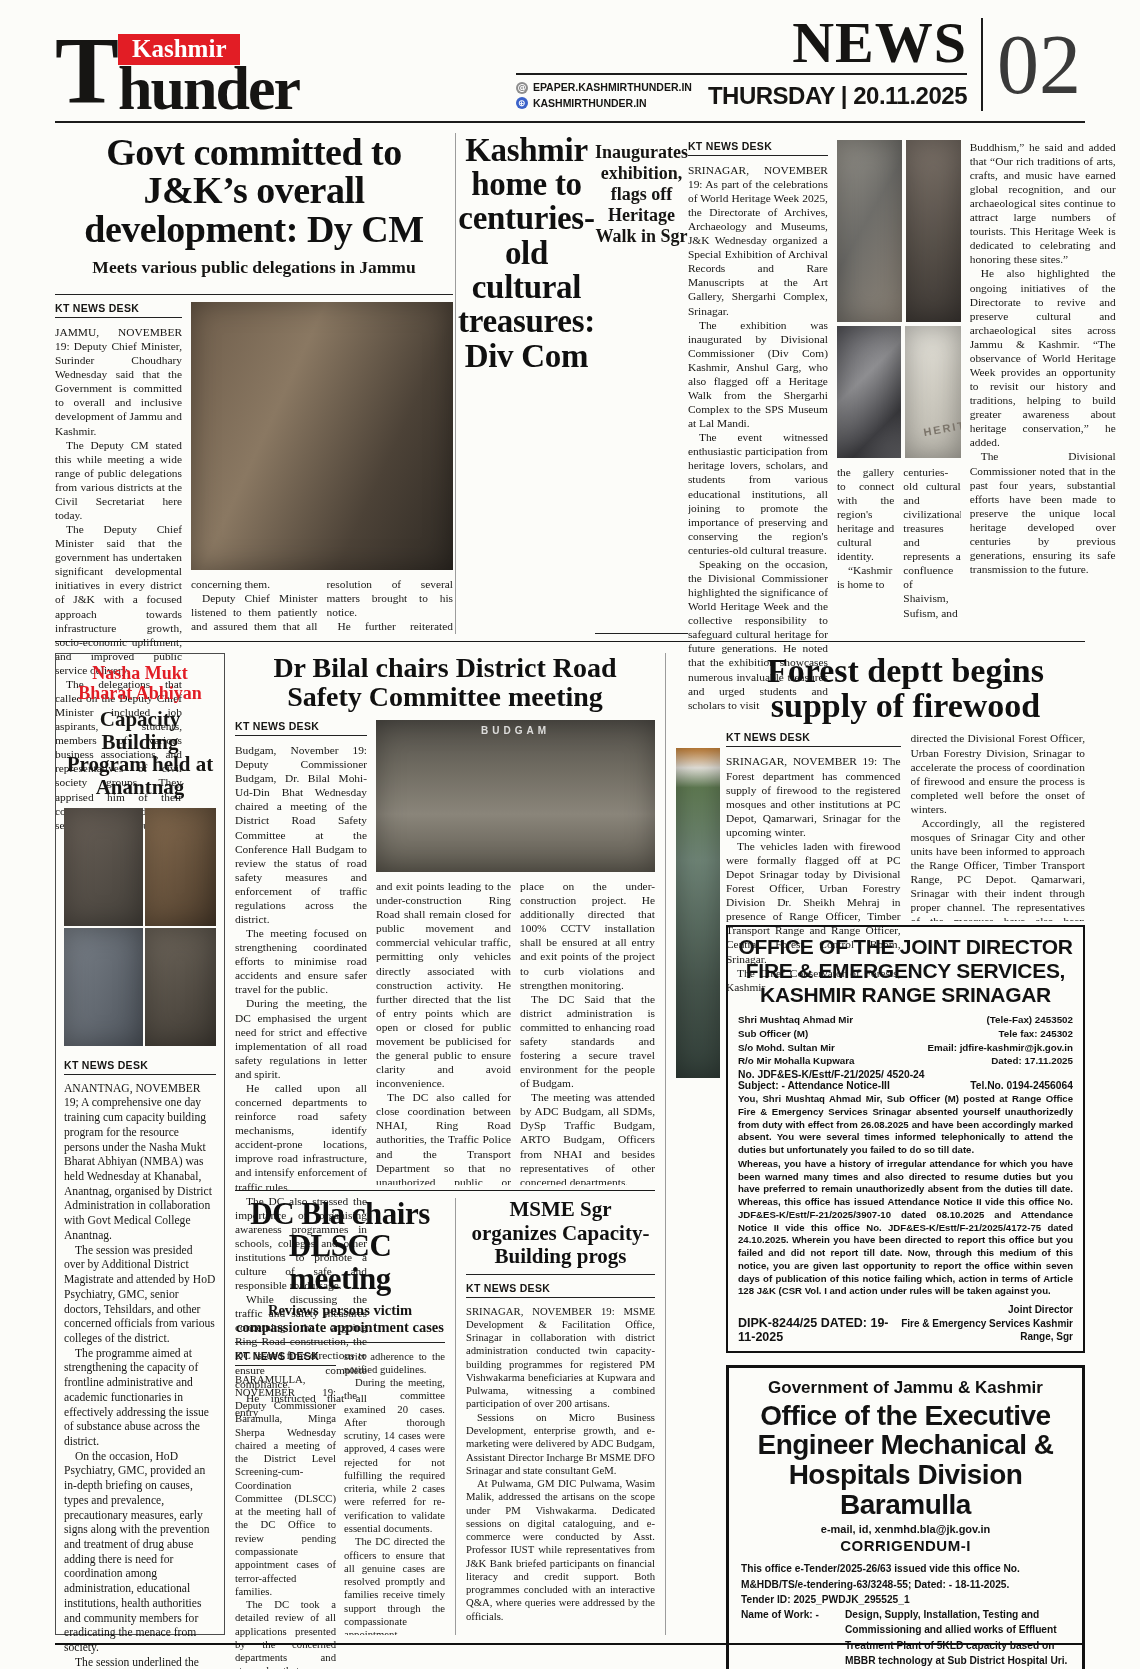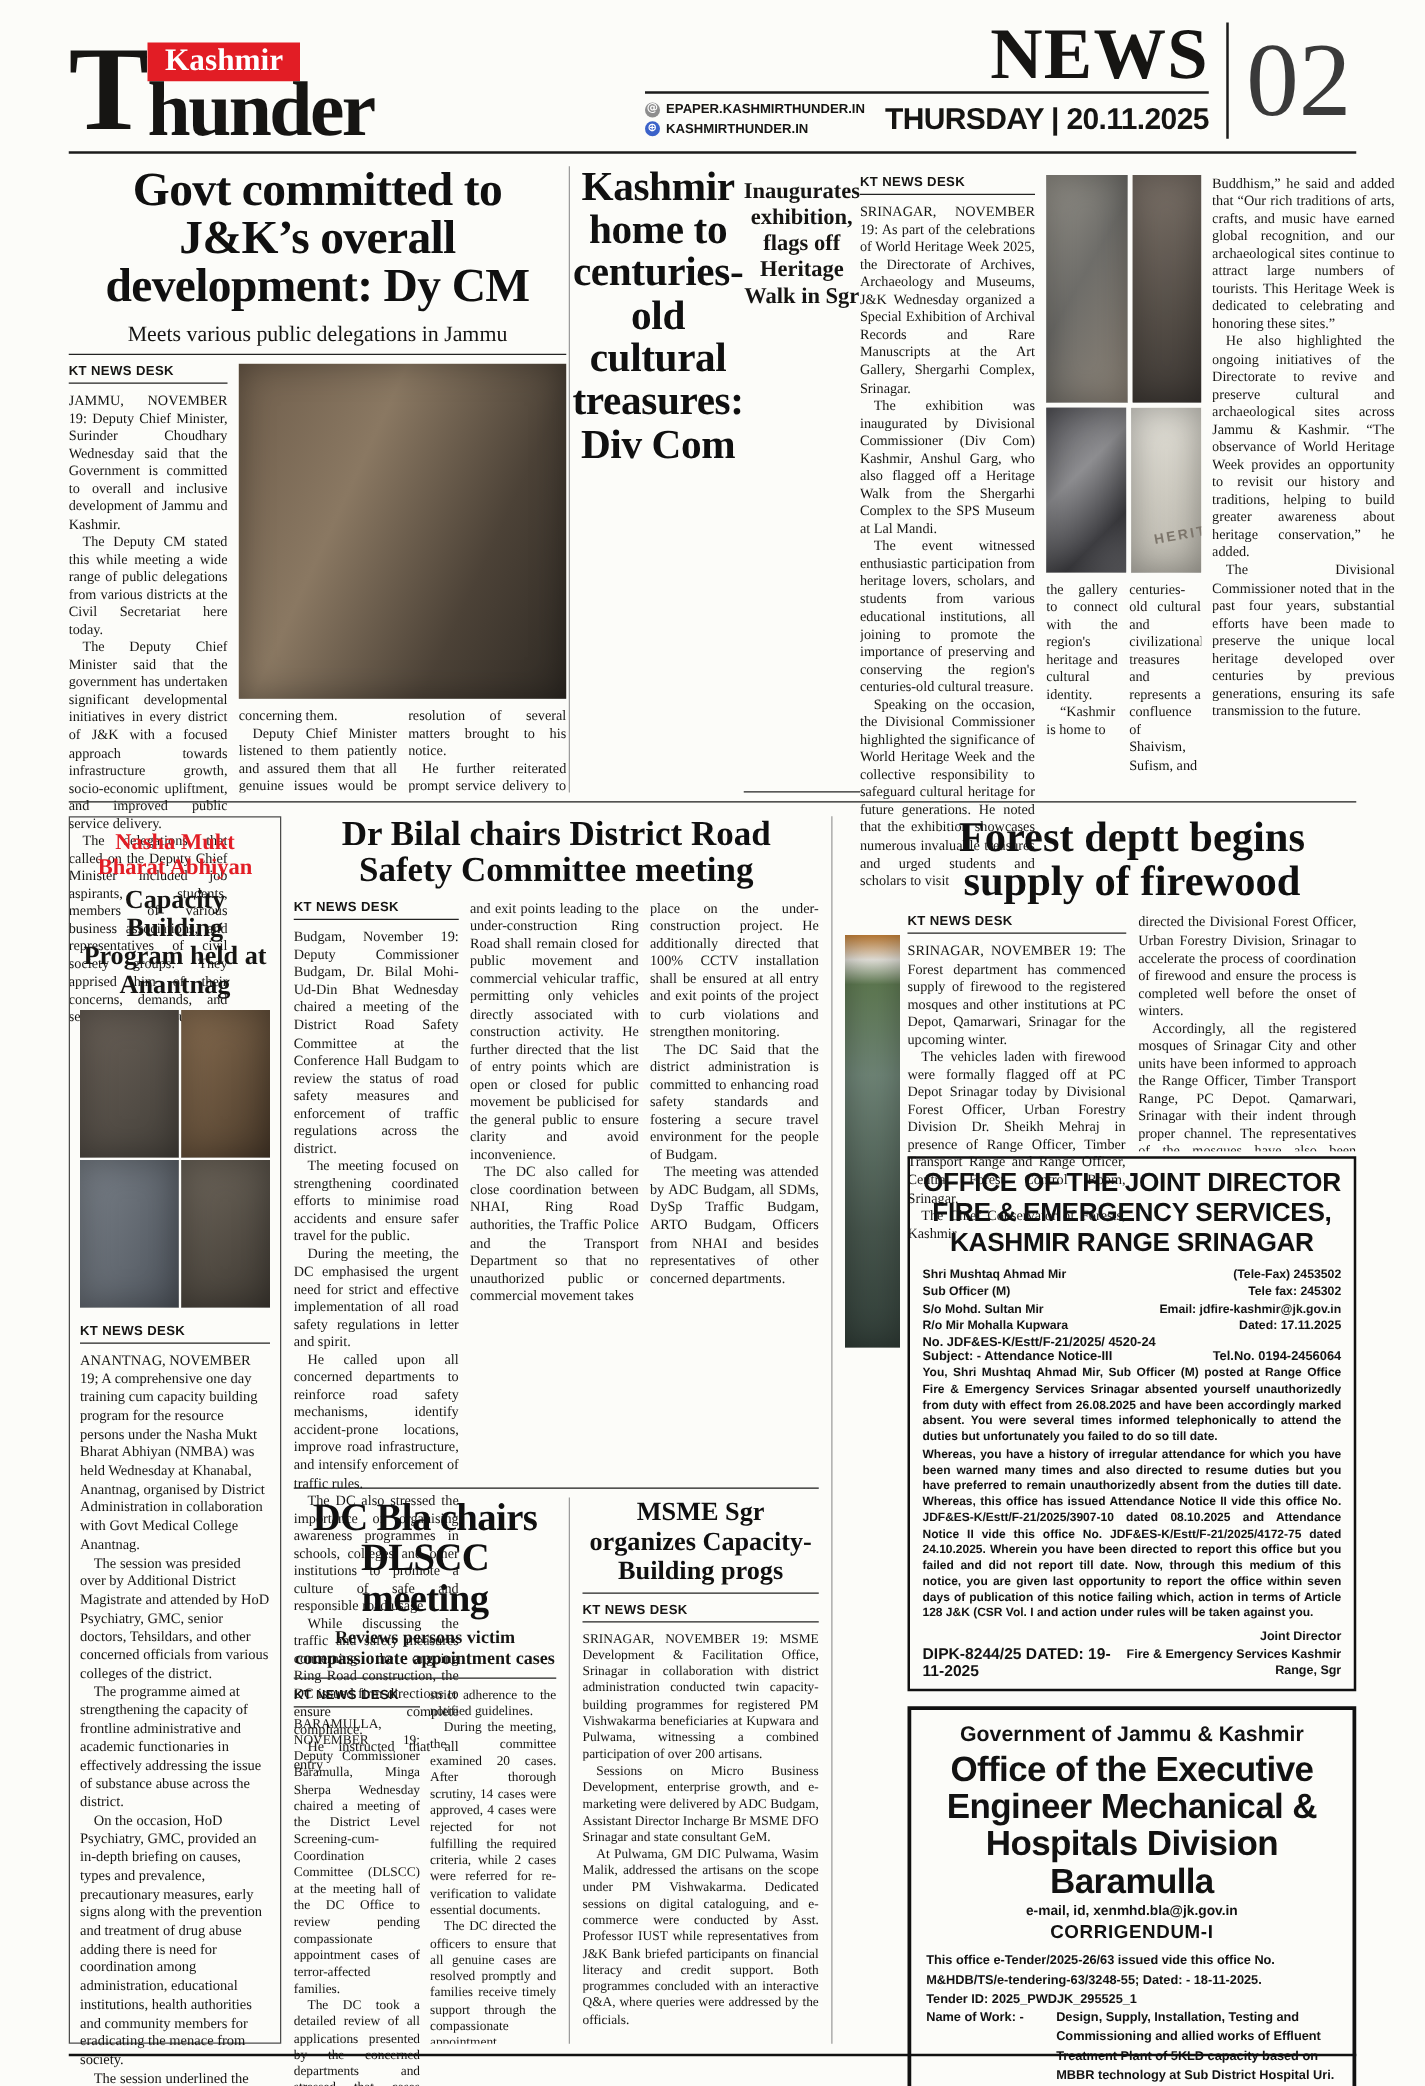--- a/index.html
+++ b/index.html
@@ -45,22 +45,22 @@
   .body-text .para { margin:0; }
   .body-text .para + .para { text-indent:11px; }
   .photo { position:relative; overflow:hidden; box-shadow:inset 0 0 28px rgba(0,0,0,.35); flex:none; }
   .photo-label { position:absolute; top:5px; left:50%; transform:translateX(-50%);
     color:rgba(255,255,255,.8); font-family:"Liberation Sans",sans-serif; font-size:10px;
     font-weight:bold; letter-spacing:4px; }
   
   .top-row { display:flex; gap:2px; padding:10px 0 4px; height:515px; }
   .art-dycm { width:398px; flex:none; display:flex; flex-direction:column; }
   .h1-dycm { font-size:38px; line-height:1.02; letter-spacing:-.5px; }
-  .sub-dycm { font-size:17.5px; font-weight:normal; text-align:center; margin-top:8px;
-    padding-bottom:5px; border-bottom:1px solid #222; }
+  .sub-dycm { font-size:17.5px; font-weight:bold; text-align:center; margin-top:8px;
+    padding-bottom:16px; border-bottom:1px solid #222; }
   .dycm-body { display:flex; gap:9px; margin-top:7px; flex:1; min-height:0; }
   .col-narrow { width:127px; flex:none; }
   .dycm-right { flex:1; display:flex; flex-direction:column; gap:7px; min-height:0; }
   .photo-dycm { height:268px; background:linear-gradient(115deg,#6e5d4b,#8a7862 35%,#4c4237 70%,#2f2a24); }
   .dycm-cols { display:flex; gap:9px; flex:1; min-height:0; }
   .dycm-cols .col { flex:1; }
   .art-heritage { flex:1; display:flex; }
   .h1-heritage { font-size:33px; line-height:1.04; letter-spacing:-.3px; }
   .sub-heritage { font-size:18px; font-weight:bold; text-align:center; margin-top:6px;
     padding:3px 0 5px; border-bottom:1px solid #222; }
@@ -292,20 +292,23 @@
               <p class="para">Budgam, November 19: Deputy Commissioner Budgam, Dr. Bilal Mohi-Ud-Din Bhat Wednesday chaired a meeting of the District Road Safety Committee at the Conference Hall Budgam to review the status of road safety measures and enforcement of traffic regulations across the district.</p>
               <p class="para">The meeting focused on strengthening coordinated efforts to minimise road accidents and ensure safer travel for the public.</p>
               <p class="para">During the meeting, the DC emphasised the urgent need for strict and effective implementation of all road safety regulations in letter and spirit.</p>
               <p class="para">He called upon all concerned departments to reinforce road safety mechanisms, identify accident-prone locations, improve road infrastructure, and intensify enforcement of traffic rules.</p>
               <p class="para">The DC also stressed the importance of organising awareness programmes in schools, colleges and other institutions to promote a culture of safe and responsible road usage.</p>
               <p class="para">While discussing the traffic and safety measures concerning the ongoing Ring Road construction, the DC issued firm directions to ensure complete compliance.</p>
               <p class="para">He instructed that all entry</p>
             </div>
         </div>
         <div class="road-right">
+          <div class="photo photo-road">
+            <span class="photo-label">BUDGAM</span>
+          </div>
           <div class="road-cols">
             <div class="col body-text">
                 <p class="para">and exit points leading to the under-construction Ring Road shall remain closed for public movement and commercial vehicular traffic, permitting only vehicles directly associated with construction activity. He further directed that the list of entry points which are open or closed for public movement be publicised for the general public to ensure clarity and avoid inconvenience.</p>
                 <p class="para">The DC also called for close coordination between NHAI, Ring Road authorities, the Traffic Police and the Transport Department so that no unauthorized public or commercial movement takes</p>
               </div>
             <div class="col body-text">
                 <p class="para">place on the under-construction project. He additionally directed that 100% CCTV installation shall be ensured at all entry and exit points of the project to curb violations and strengthen monitoring.</p>
                 <p class="para">The DC Said that the district administration is committed to enhancing road safety standards and fostering a secure travel environment for the people of Budgam.</p>
                 <p class="para">The meeting was attended by ADC Budgam, all SDMs, DySp Traffic Budgam, ARTO Budgam, Officers from NHAI and besides representatives of other concerned departments.</p>
               </div>

